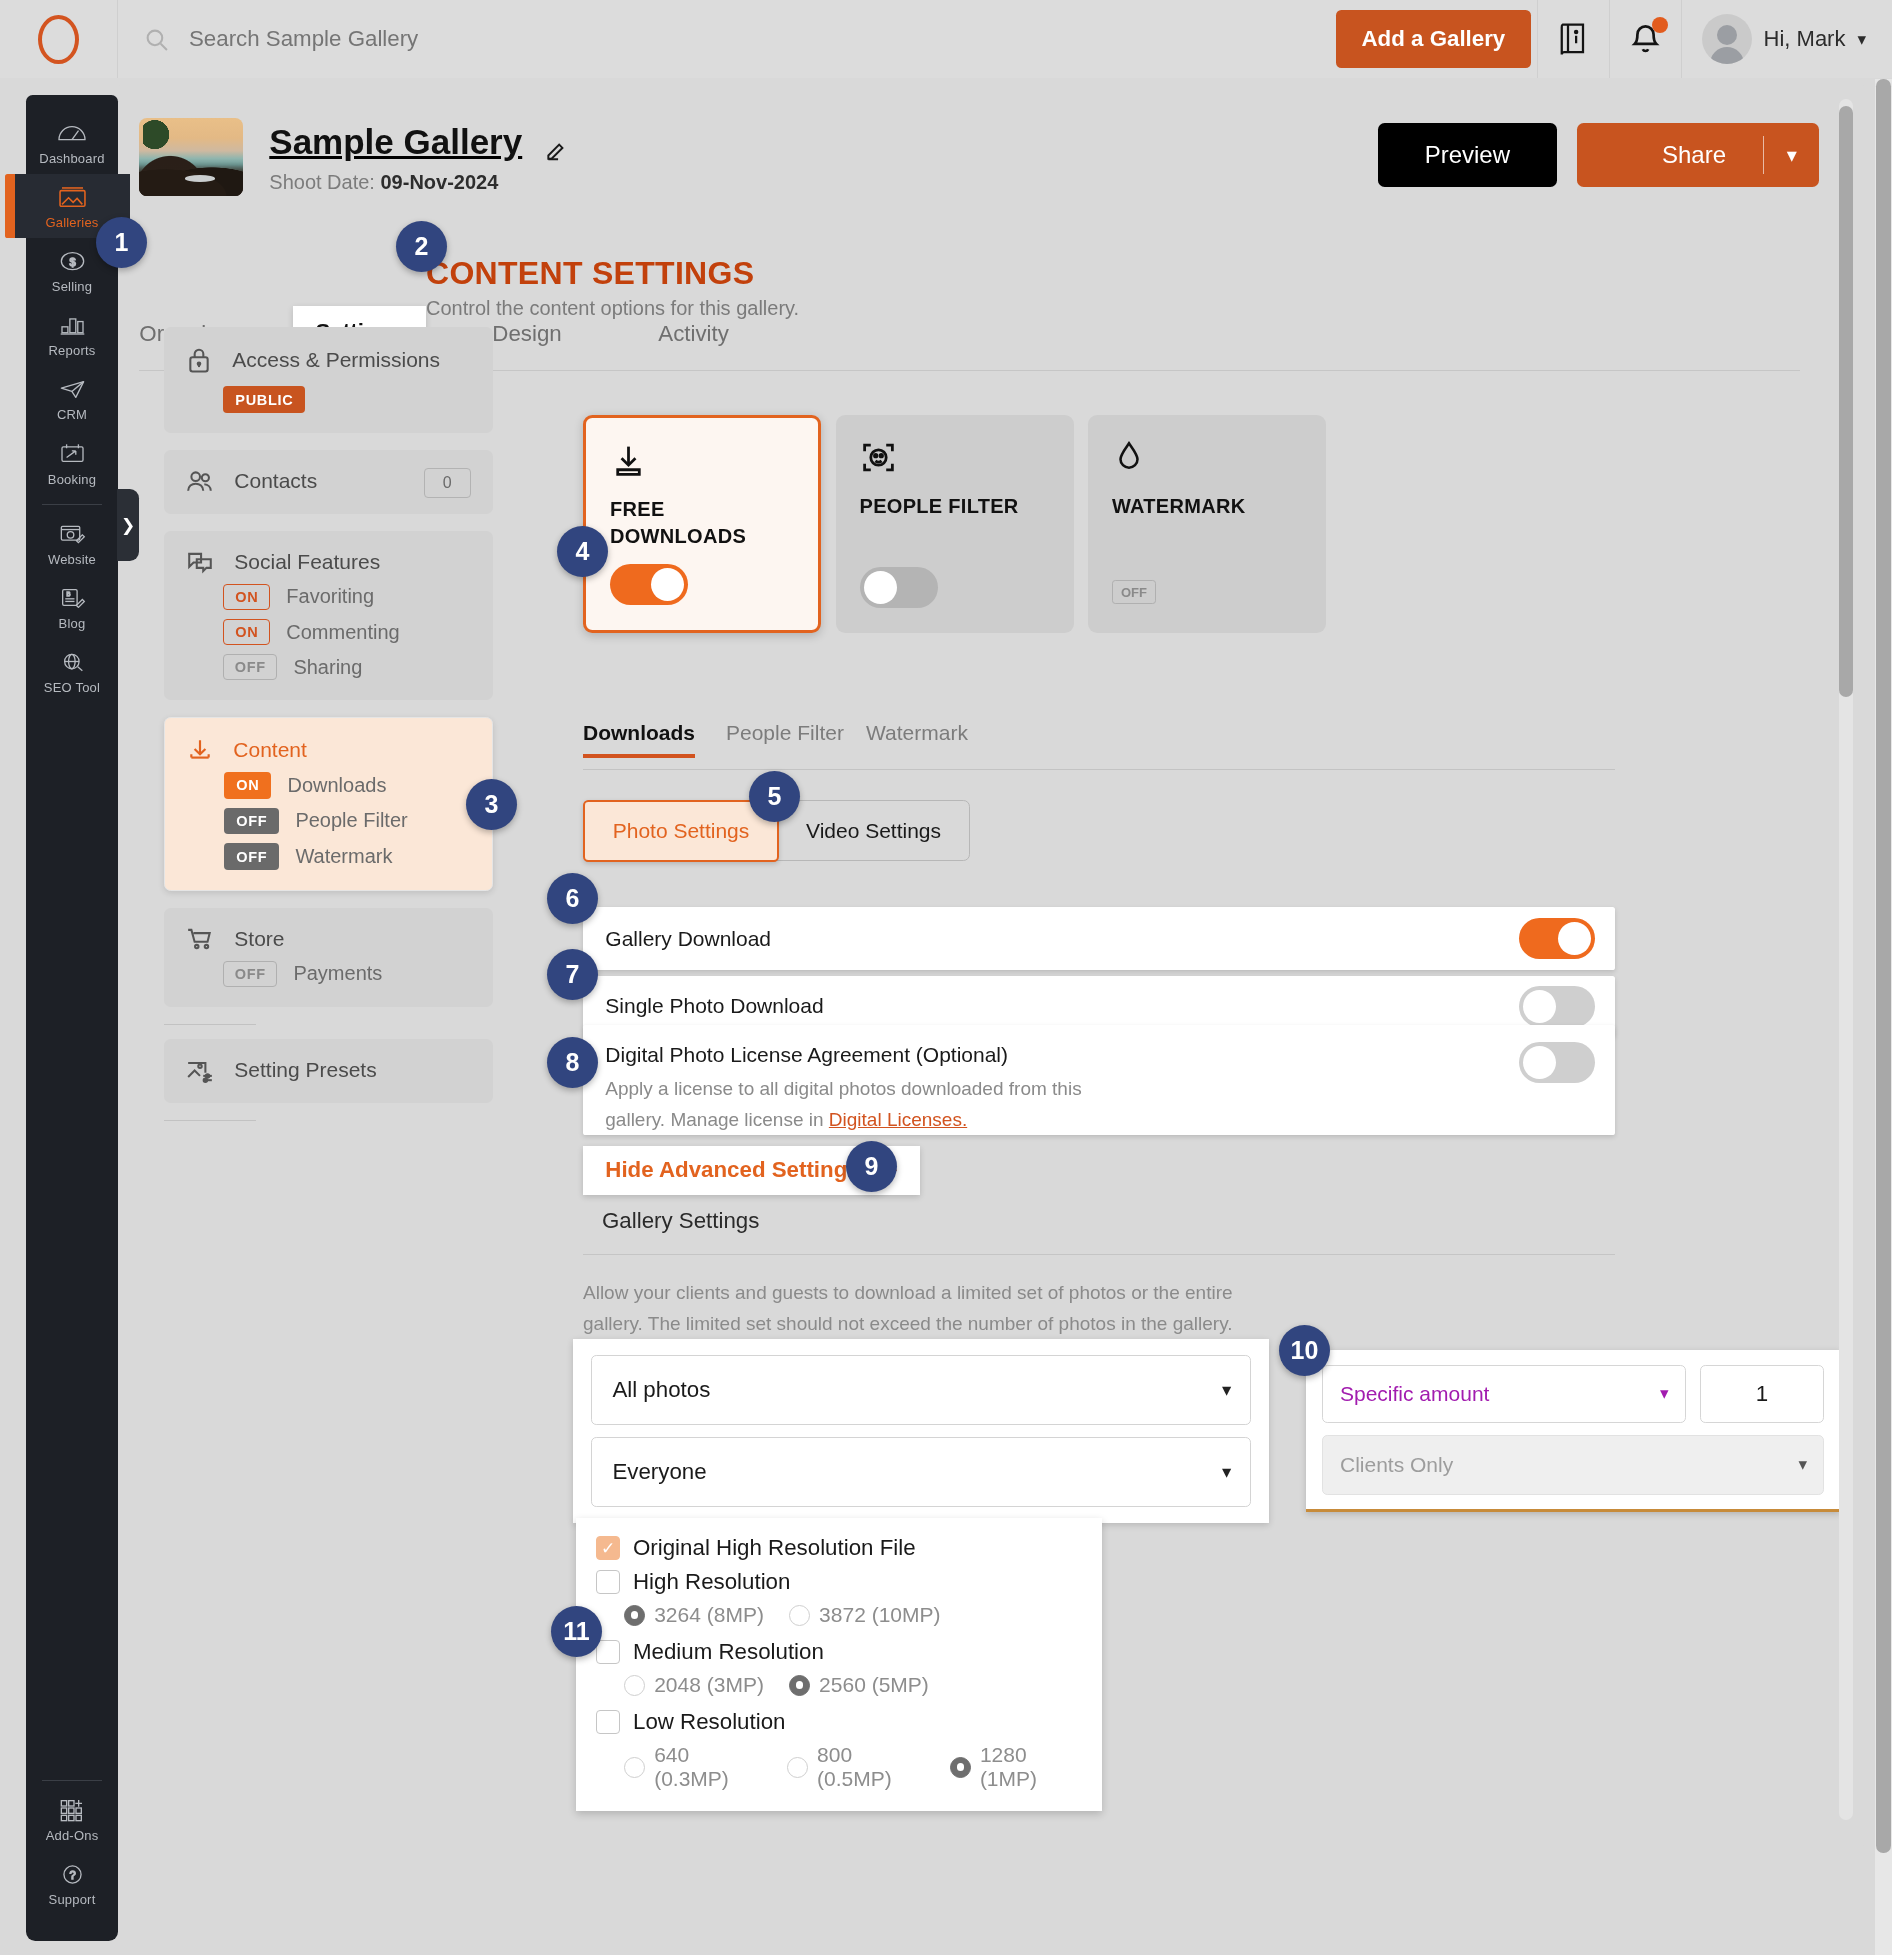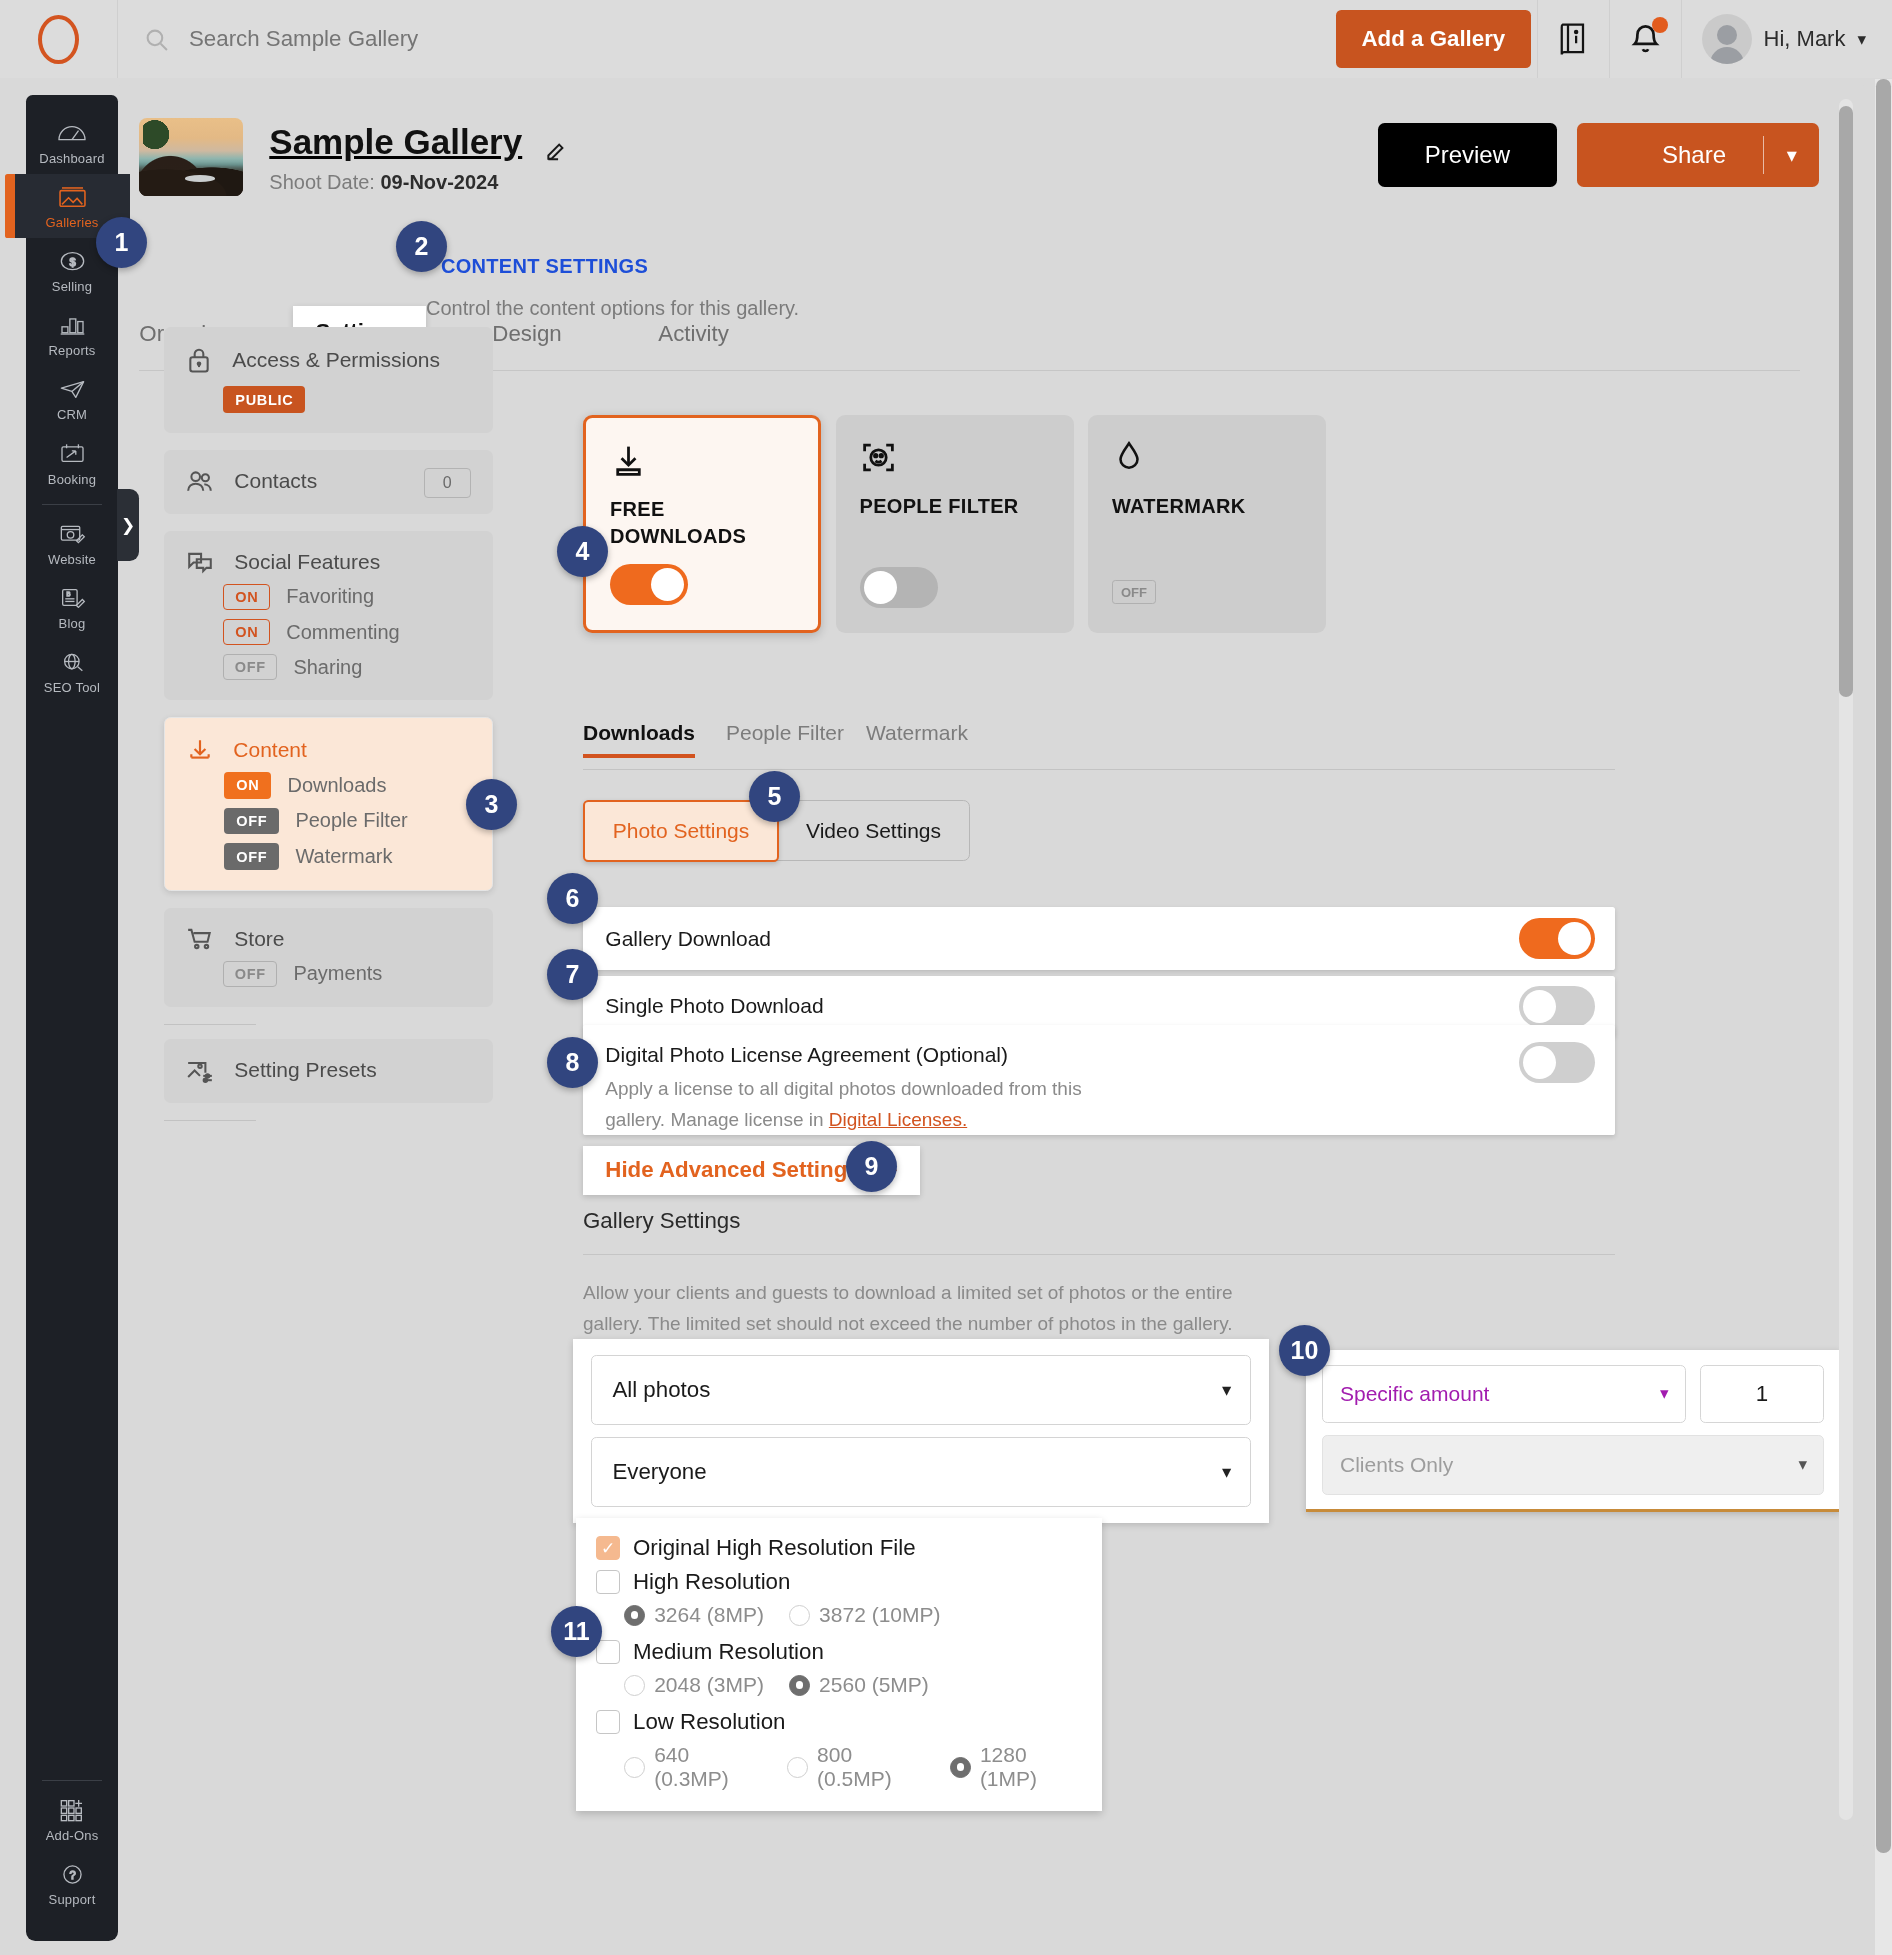--- a/index.html
+++ b/index.html
@@ -134,21 +134,21 @@
 
   
   .tabbar { position:absolute; left: 22.3px; top: 229px; width: 1661px; height: 57px; border-bottom: 1.3px solid #c6c6c6; }
   .tab { position:absolute; top: 6.6px; font-size: 22.3px; color:#6f6f6f; cursor:pointer; }
   .tab.active {
     color:#111; font-weight:700; background:#fff; padding: 13px 22.3px; top: -8px;
     border-bottom: 5.3px solid #d2531f; box-shadow: 0 2px 6.6px rgba(0,0,0,.14);
   }
 
   
-  .sec-title { position:absolute; left: 309px; top: 170px; font-size: 20px; font-weight:700; color:#1d4ed8; letter-spacing:0.3px;margin-left:15px; }
+  .sec-title { position:absolute; left: 309px; top: 170px; font-size: 32px; font-weight:700; color:#c2410c; letter-spacing:0.3px; }
   .sec-sub { position:absolute; left: 309px; top: 212px; font-size: 20px; color:#7b7b7b; }
 
   
   .settings-list { position:absolute; left: 164px; top: 327px; width: 329px; }
   .sbox { background:#d2d2d2; border-radius: 6.6px; padding: 18.4px 22.3px 20px; margin-bottom: 17px; position:relative; }
   .sbox.active { background:#fbe7d7; border:1.3px solid #e5e5e5; box-shadow: 0 2px 6.6px rgba(0,0,0,.12); }
   .sbox-head { display:flex; align-items:center; gap: 20px; }
   .sbox-head .ttl { font-size: 21px; color:#4b4b4b; }
   .sbox.active .ttl { color:#e2631f; }
   .pill-public {
@@ -216,21 +216,21 @@
   .lic-desc { font-size: 19px; color:#8a8a8a; line-height: 1.62; margin-top: 6.6px; }
   .lic-link { color:#d2531f; text-decoration: underline; }
 
   .hide-adv {
     position:absolute; left: 583px; top: 1146px; background:#fff; padding: 10.5px 22.3px 12px;
     box-shadow: 0 2px 6px rgba(0,0,0,.16); display:flex; align-items:center; gap:26px; cursor:pointer;
   }
   .hide-adv .t { font-size: 22.3px; font-weight:700; color:#e2631f; }
   .hide-adv .caret { font-size: 20px; color:#e2631f; font-weight:700; }
 
-  .gal-set-title { position:absolute; left: 583px; top: 1208px; font-size: 22.3px; color:#2a2a2a; }
+  .gal-set-title { position:absolute; left: 602px; top: 1208px; font-size: 22.3px; color:#2a2a2a; }
   .gal-set-rule { position:absolute; left: 583px; top: 1254px; width: 1032px; height:1.3px; background:#c5c5c5; }
   .gal-set-desc { position:absolute; left: 583px; top: 1278px; width: 670px; font-size: 19px; color:#8a8a8a; line-height:1.62; }
 
   
   .dd-panel {
     position:absolute; left: 573px; top: 1339px; width: 696px; background:#fff;
     padding: 16px 18.4px; box-shadow: 0 2px 6.6px rgba(0,0,0,.16);
   }
   .dd {
     height: 70px; border:1.3px solid #d4d4d4; border-radius: 5.3px; display:flex; align-items:center;

